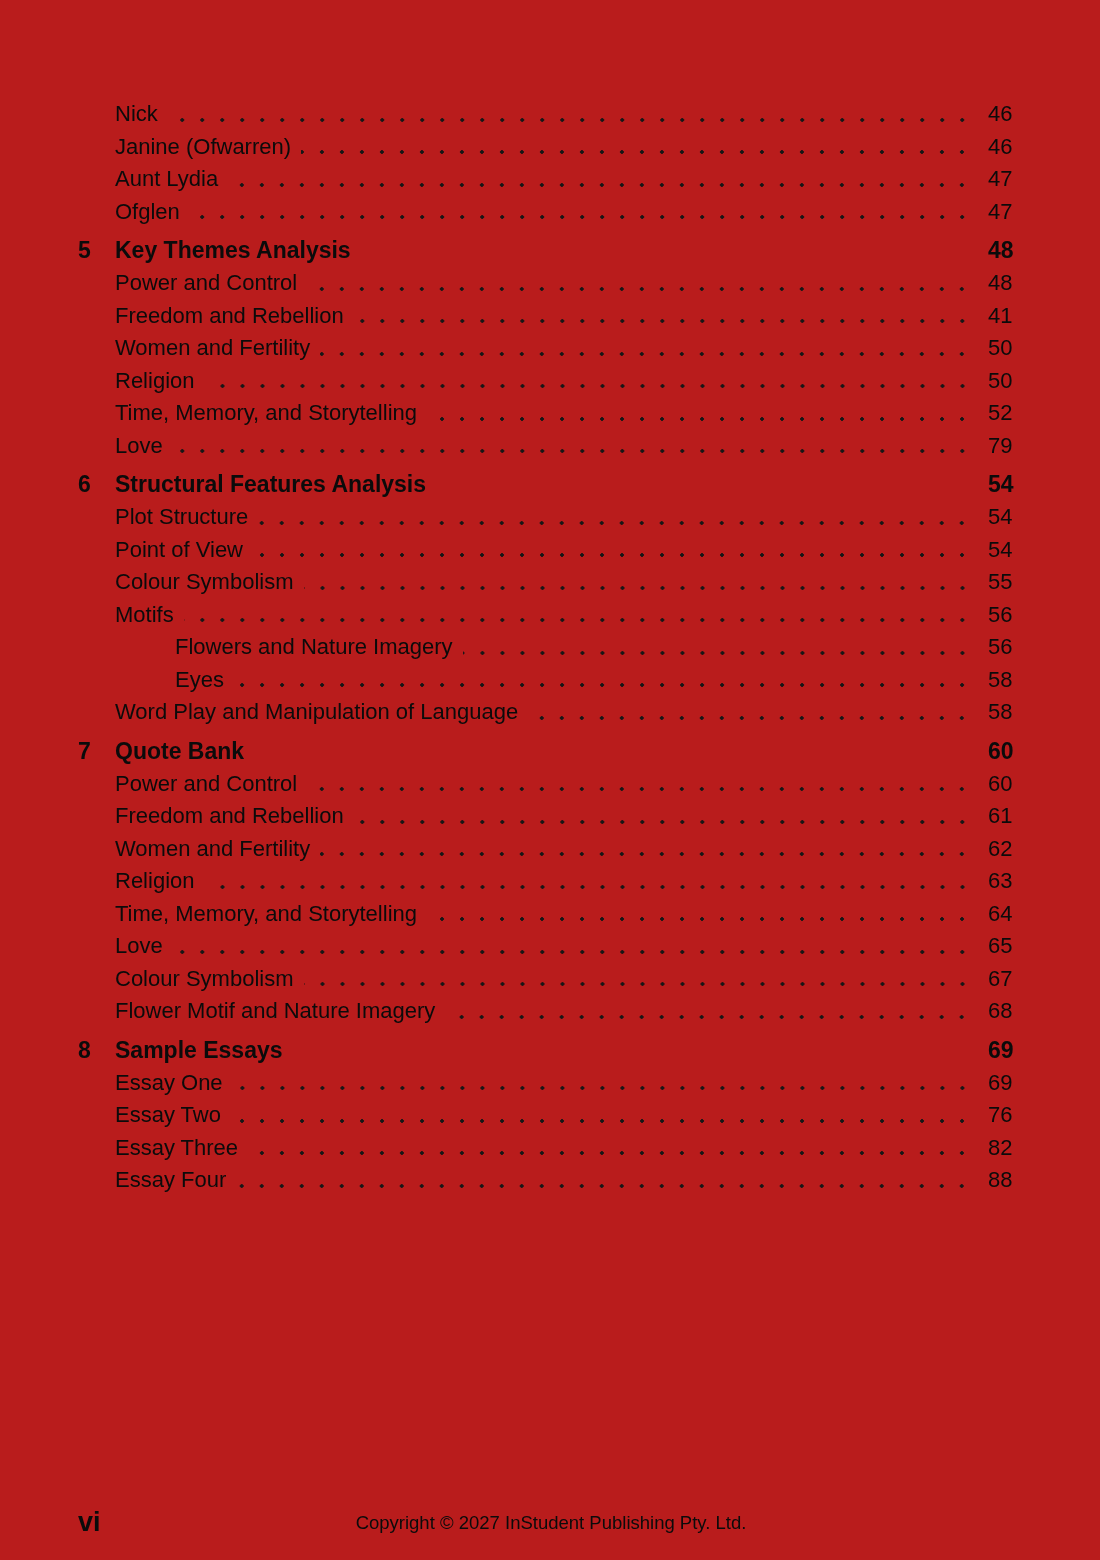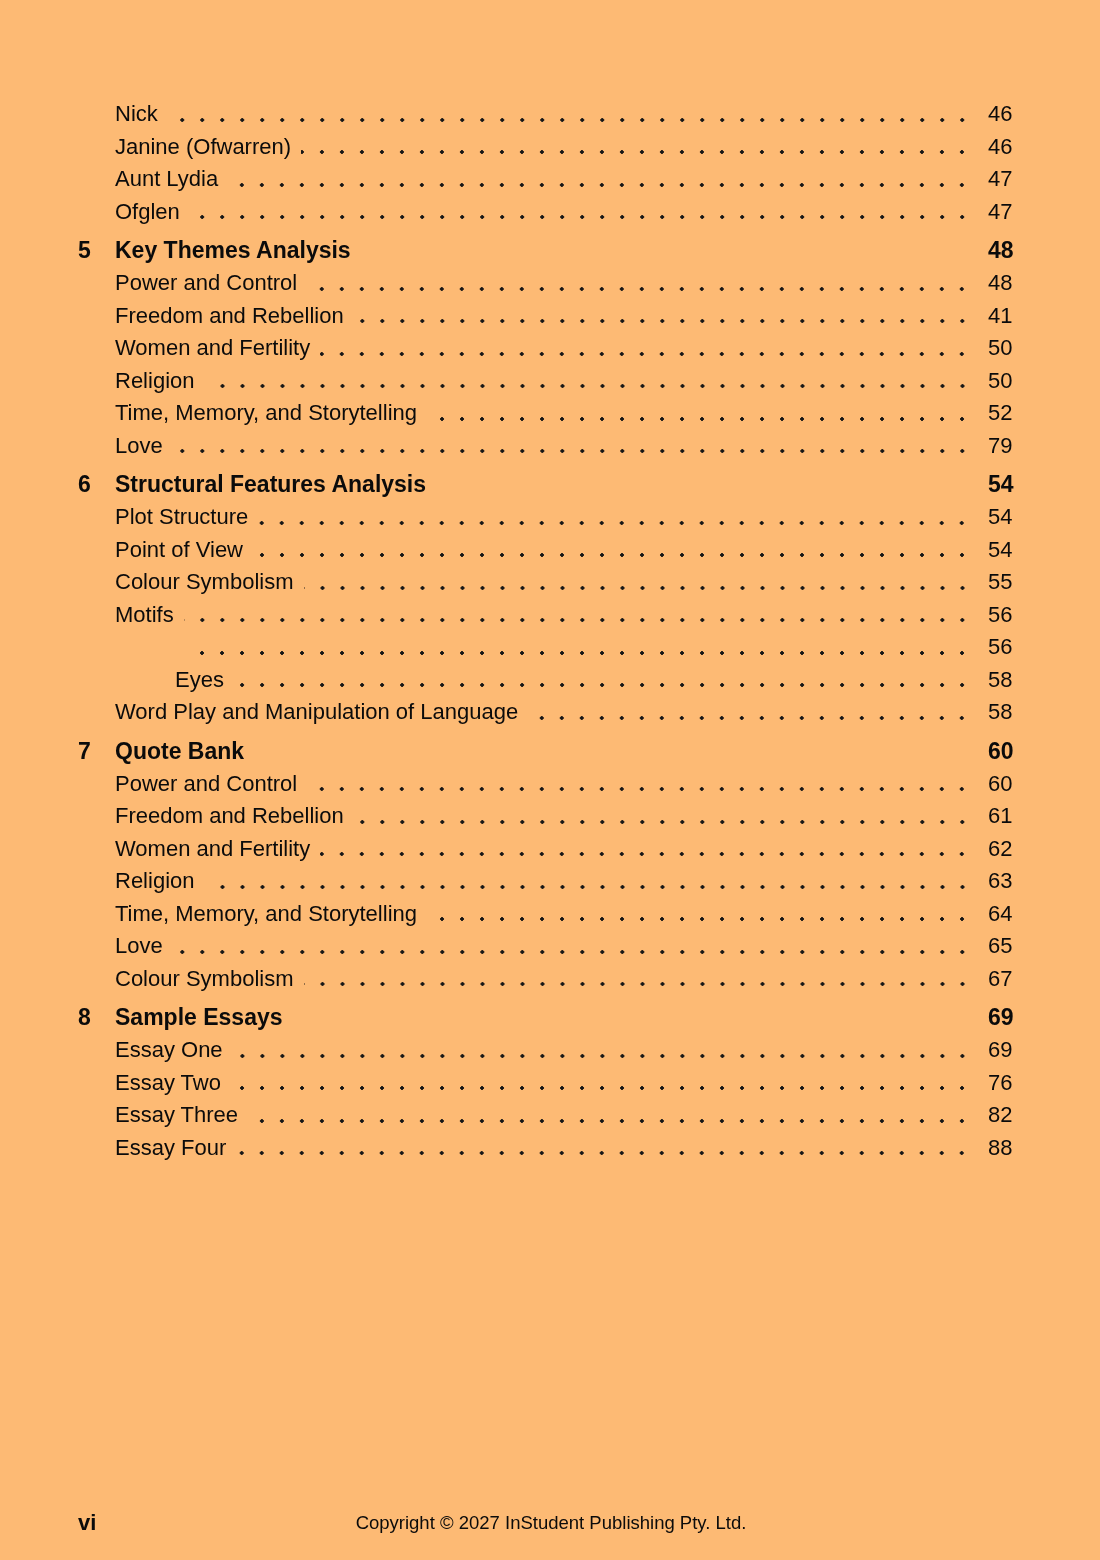--- a/index.html
+++ b/index.html
@@ -4,21 +4,21 @@
 <style>
   html, body {
     margin: 0;
     padding: 0;
     background: #ffffff;
   }
   .page {
     position: relative;
     width: 1100px;
     height: 1560px;
-    background: #fdba74;
+    background: #b91c1c;
     font-family: "Liberation Sans", "DejaVu Sans", sans-serif;
     color: #0b0b0b;
     overflow: hidden;
   }
   .toc {
     position: absolute;
     top: 98px;
     left: 78px;
     width: 946px; 
   }
@@ -62,21 +62,21 @@
   }
   .footer {
     position: absolute;
     top: 1506px;
     left: 78px;
     width: 946px;
     display: flex;
     align-items: baseline;
   }
   .folio {
-    font-size: 22px;
+    font-size: 27px;
     font-weight: bold;
     line-height: 33px;
     flex: 0 0 auto;
   }
   .copyright {
     position: absolute;
     left: 0;
     right: 0;
     text-align: center;
     font-size: 18.5px;
@@ -165,20 +165,21 @@
     <span class="entry-label">Colour Symbolism</span>
     <span class="leader"></span>
     <span class="page-num">55</span>
   </div>
       <div class="row entry">
     <span class="entry-label">Motifs</span>
     <span class="leader"></span>
     <span class="page-num">56</span>
   </div>
       <div class="row entry lvl2">
+    <span class="entry-label">Flowers and Nature Imagery</span>
     <span class="leader"></span>
     <span class="page-num">56</span>
   </div>
       <div class="row entry lvl2">
     <span class="entry-label">Eyes</span>
     <span class="leader"></span>
     <span class="page-num">58</span>
   </div>
       <div class="row entry">
     <span class="entry-label">Word Play and Manipulation of Language</span>
@@ -218,20 +219,25 @@
   </div>
       <div class="row entry">
     <span class="entry-label">Love</span>
     <span class="leader"></span>
     <span class="page-num">65</span>
   </div>
       <div class="row entry">
     <span class="entry-label">Colour Symbolism</span>
     <span class="leader"></span>
     <span class="page-num">67</span>
+  </div>
+      <div class="row entry">
+    <span class="entry-label">Flower Motif and Nature Imagery</span>
+    <span class="leader"></span>
+    <span class="page-num">68</span>
   </div>
       <div class="row chapter">
     <span class="chapter-num">8</span>
     <span class="chapter-title">Sample Essays</span>
     <span class="spacer"></span>
     <span class="page-num">69</span>
   </div>
       <div class="row entry">
     <span class="entry-label">Essay One</span>
     <span class="leader"></span>

